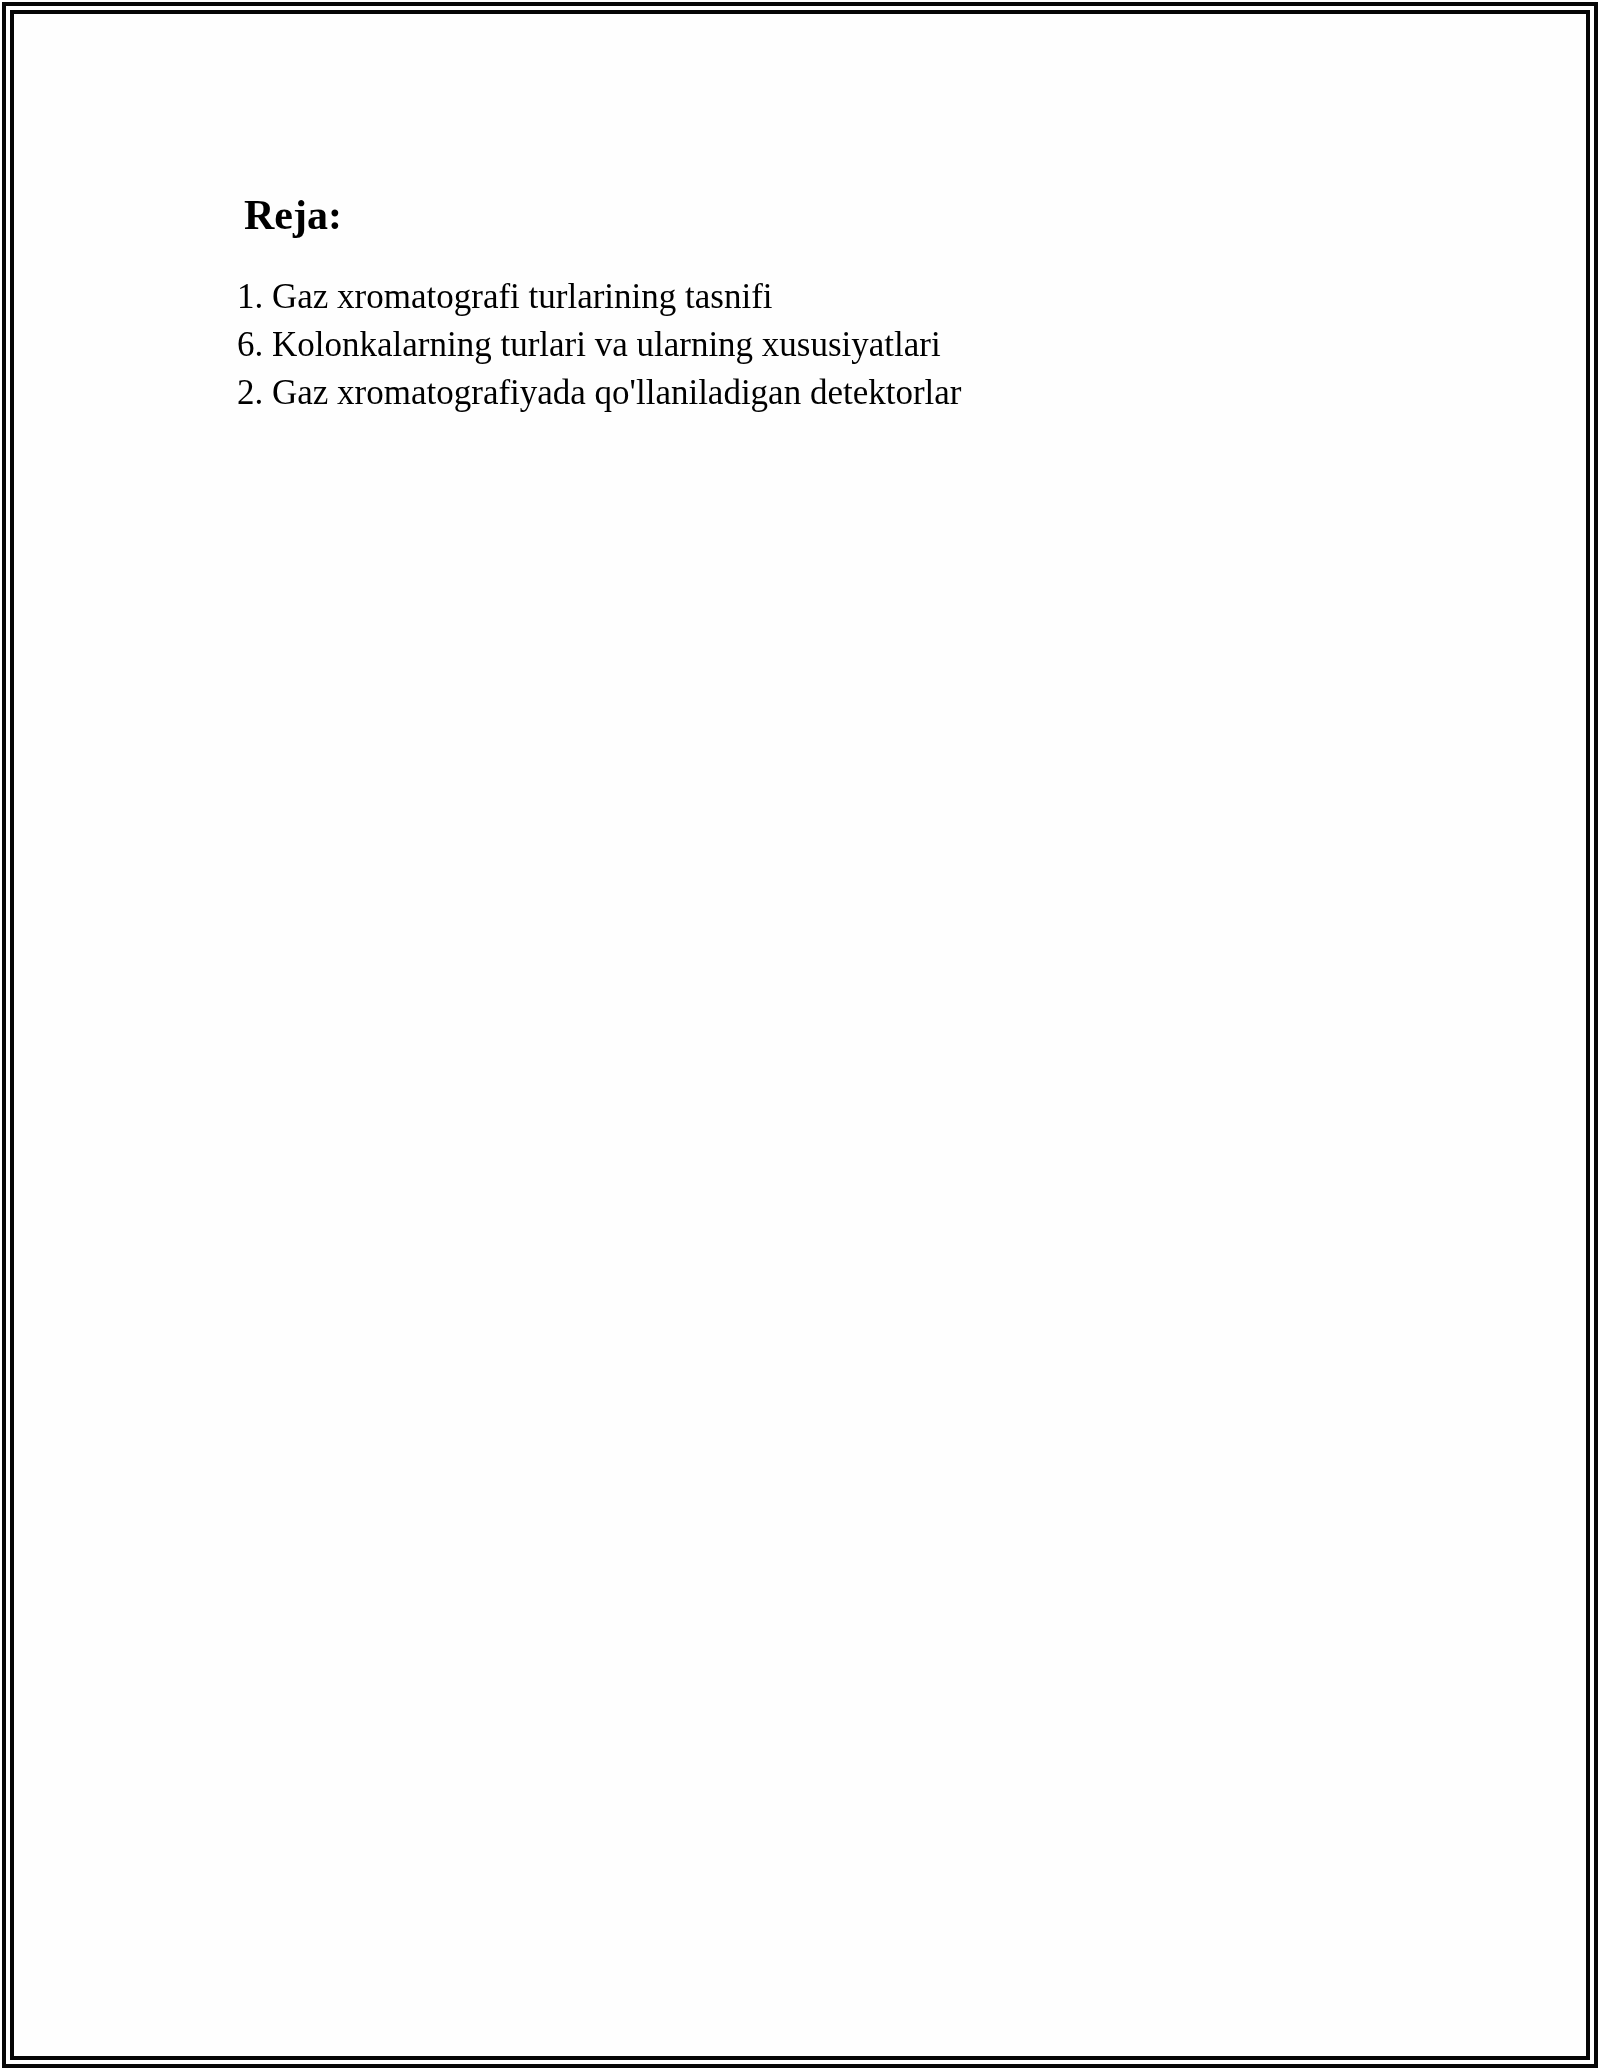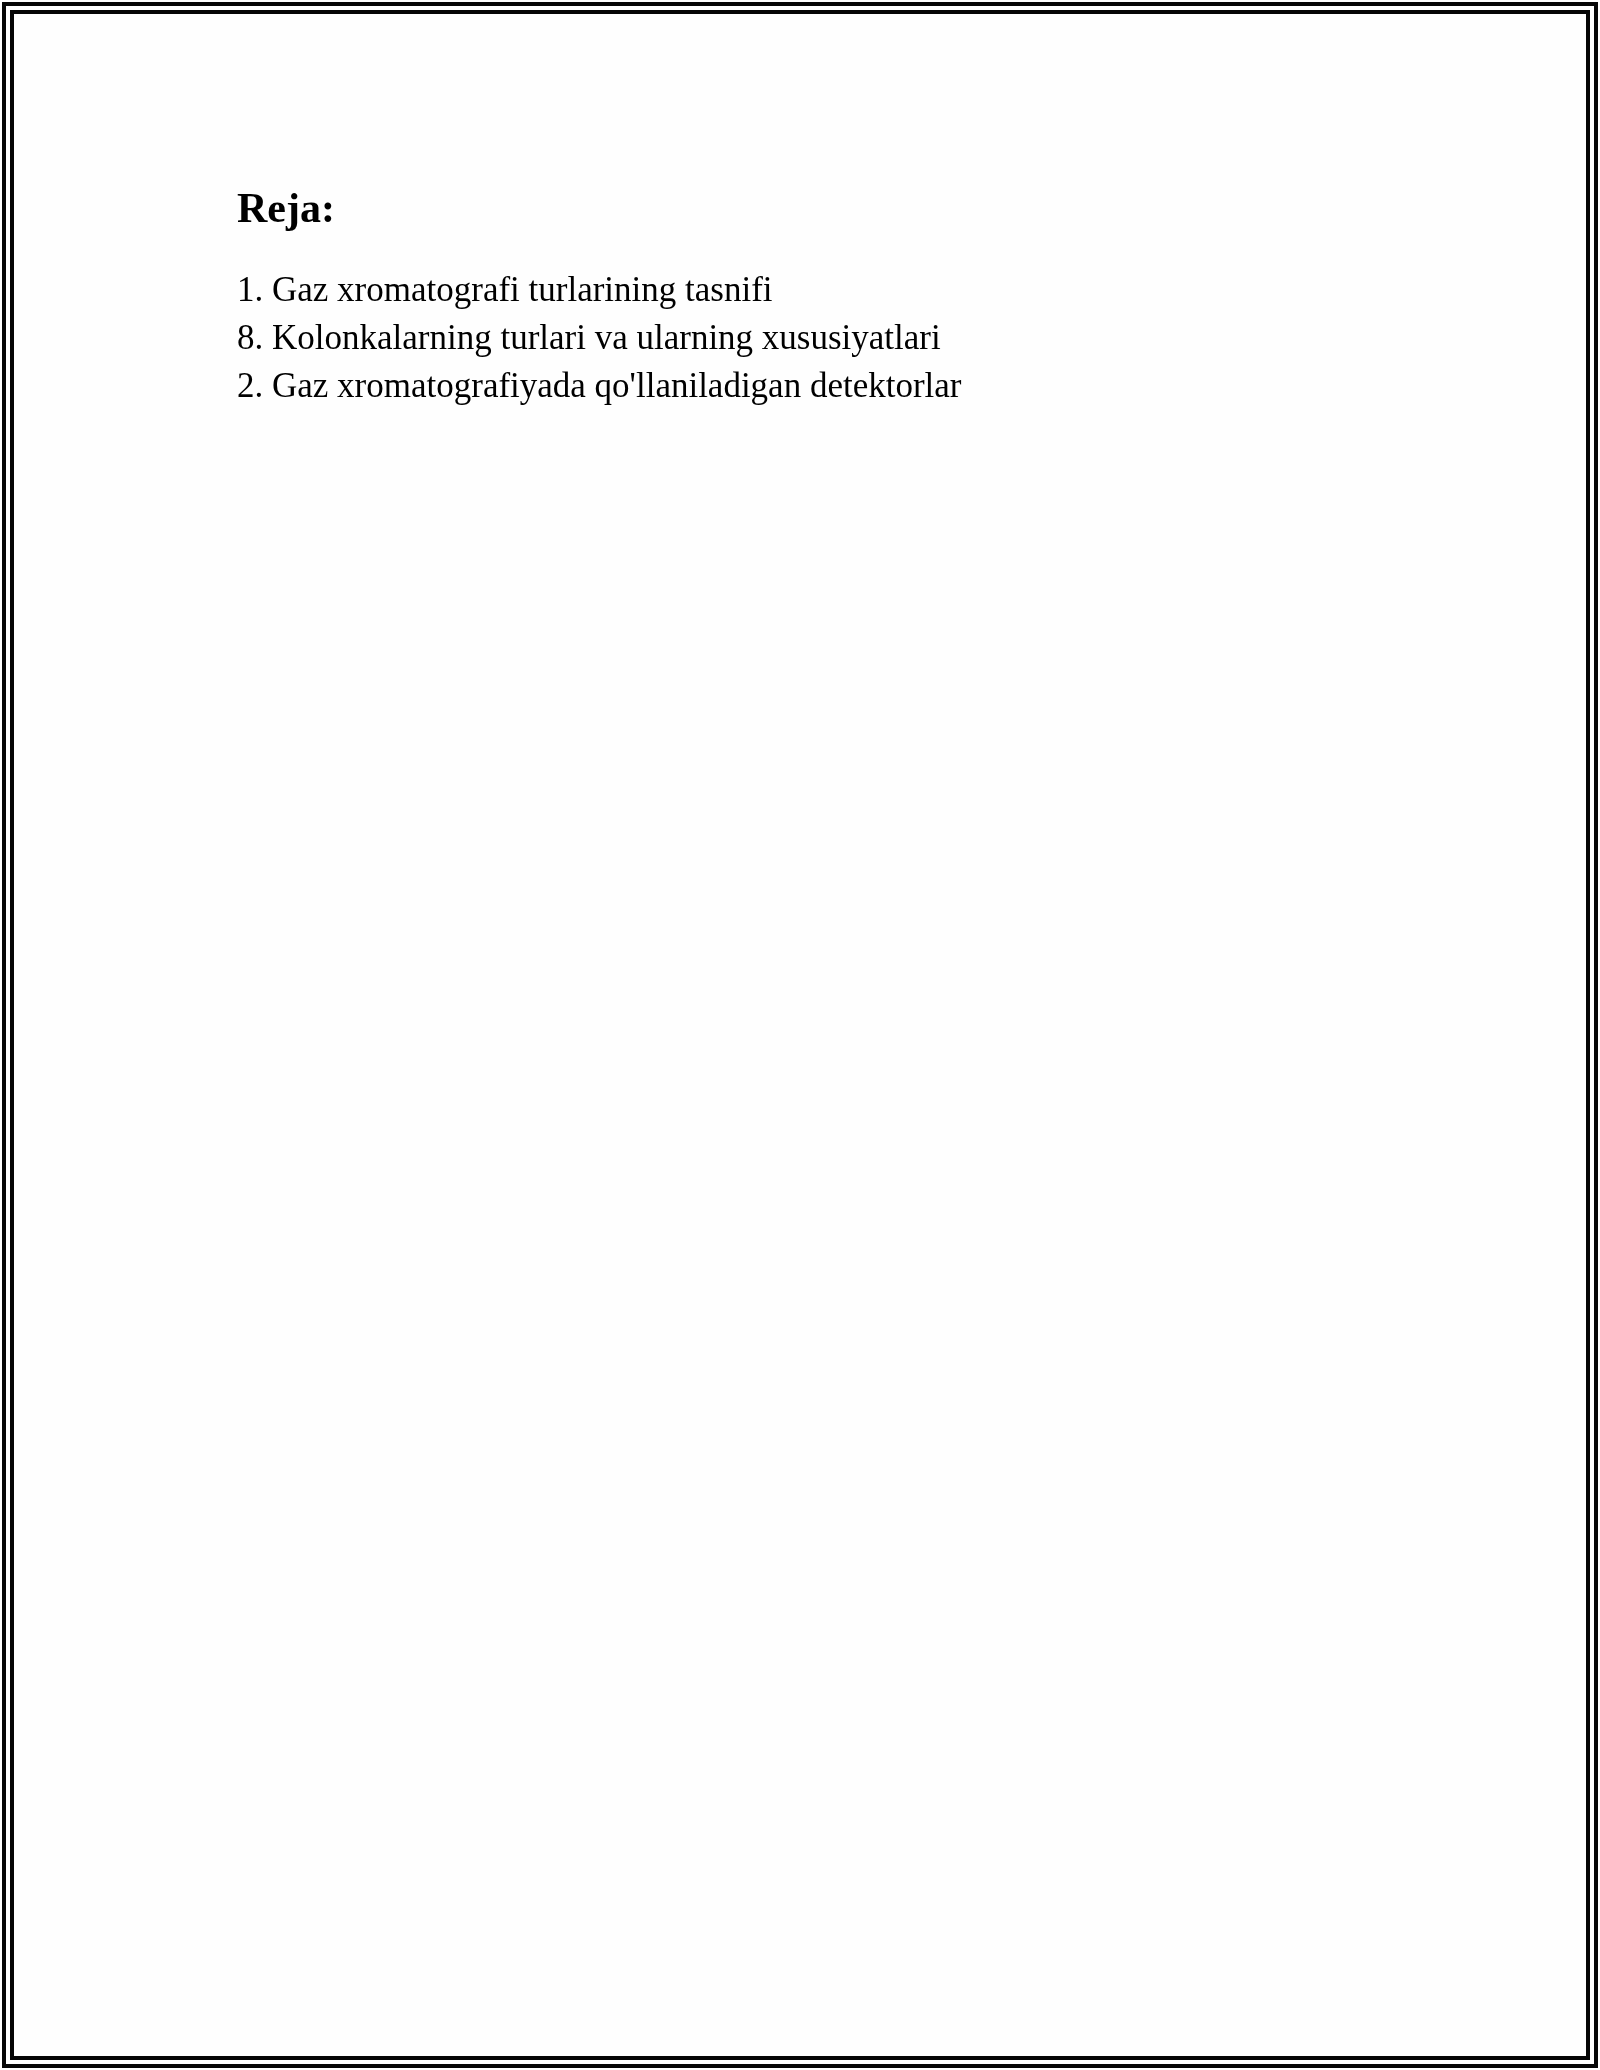--- a/index.html
+++ b/index.html
@@ -30,21 +30,21 @@
   .content {
     position: absolute;
     left: 237px;
     top: 186px;
     right: 120px;
   }
   .heading {
     font-size: 42px;
     line-height: 44px;
     font-weight: bold;
-    margin: 0;
+    margin: 7px;
     padding: 0;
   }
   .plan-list {
     margin: 36px 0 0 0;
     padding: 0;
     list-style: none;
   }
   .plan-list li {
     font-size: 35px;
     line-height: 48px;
@@ -56,16 +56,16 @@
 </head>
 <body>
 
 <div class="page-border-outer"></div>
 <div class="page-border-inner"></div>
 
 <div class="content">
   <h1 class="heading">Reja:</h1>
   <ul class="plan-list">
     <li>1. Gaz xromatografi turlarining tasnifi</li>
-    <li>8. Kolonkalarning turlari va ularning xususiyatlari</li>
+    <li>6. Kolonkalarning turlari va ularning xususiyatlari</li>
     <li>2. Gaz xromatografiyada qo'llaniladigan detektorlar</li>
   </ul>
 </div>
 
 </body></html>

